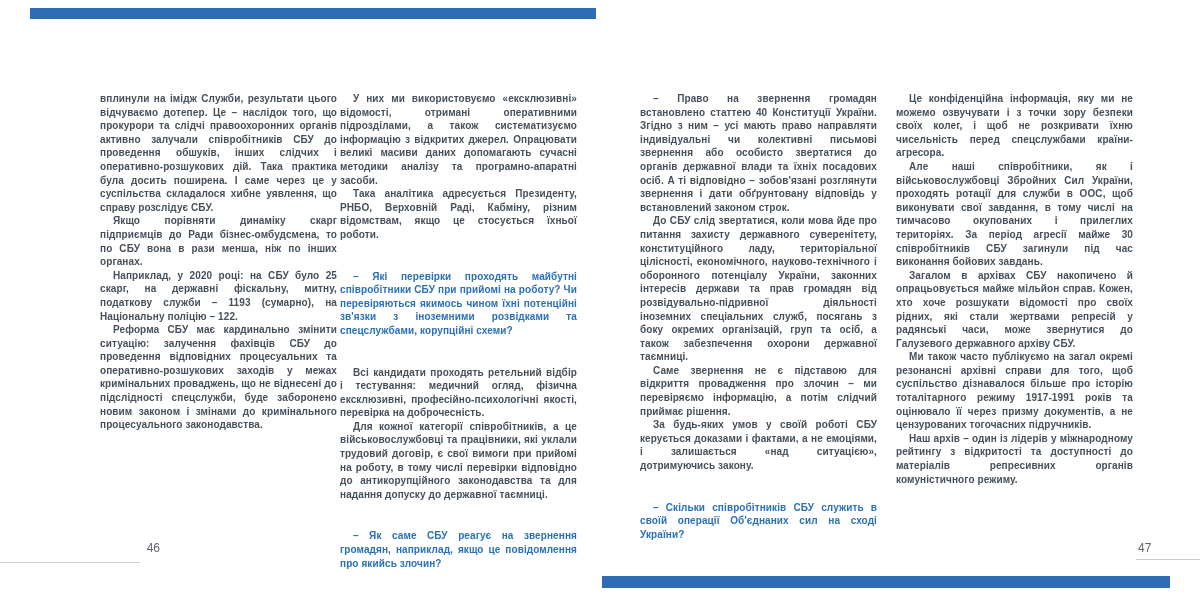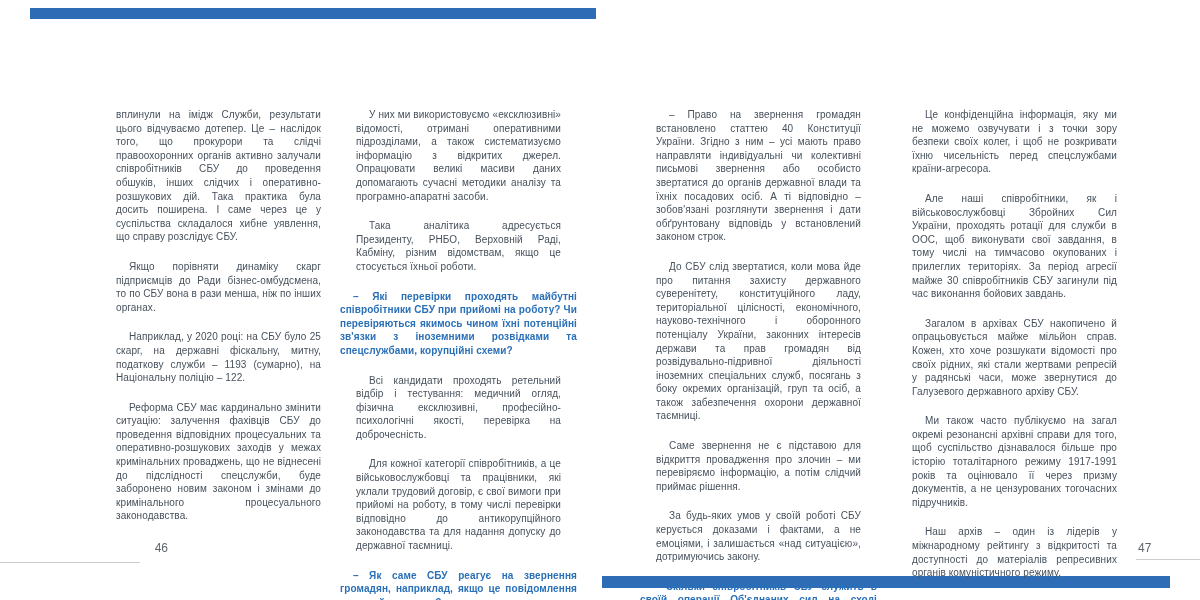--- a/index.html
+++ b/index.html
@@ -24,37 +24,37 @@
     font-size: 10px;
     line-height: 13.6px;
     text-align: justify;
     letter-spacing: 0.1px;
   }
   .col1 { left: 100px; }
   .col2 { left: 340px; }
   .col3 { left: 640px; }
   .col4 { left: 896px; }
 
-  .col p { margin: 16px; text-indent: 13px; }
+  .col p { margin: 0; text-indent: 13px; font-weight: bold; }
   .col p.noindent { text-indent: 0; }
 
   .col .q {
-    margin: 11px 0;
+    margin: 28px 0;
     text-indent: 13px;
     color: #2a70b8;
     font-weight: bold;
   }
 
   .folio {
     position: absolute;
     top: 541px;
     font-size: 12px;
     color: #60666c;
   }
-  .folio.left  { left: 12px; width: 120px; text-align: right; padding-left: 36px; }
+  .folio.left  { left: 4px; width: 120px; text-align: right; padding-left: 36px; }
   .folio.right { left: 1138px; width: 30px; text-align: left; }
 
   .folio-rule {
     position: absolute;
     height: 1px;
     background: #c9ced3;
   }
   .folio-rule.left  { left: 0;      top: 562px; width: 140px; }
   .folio-rule.right { left: 1136px; top: 559px; width: 64px;  }
 </style>

